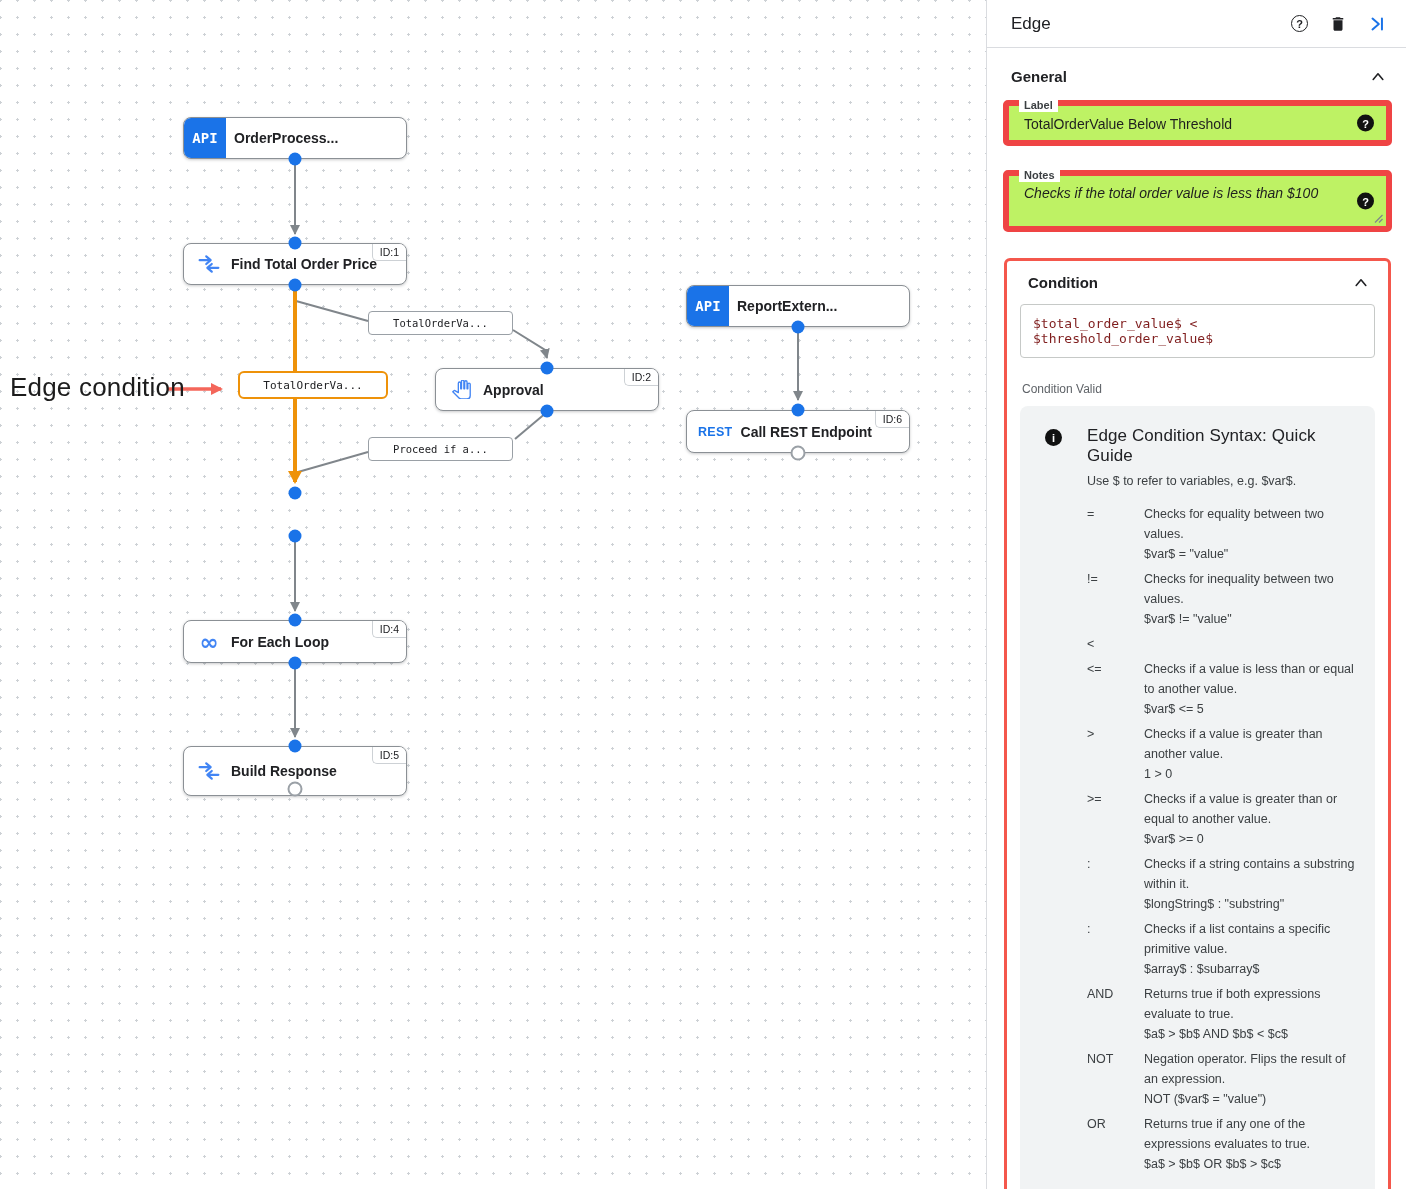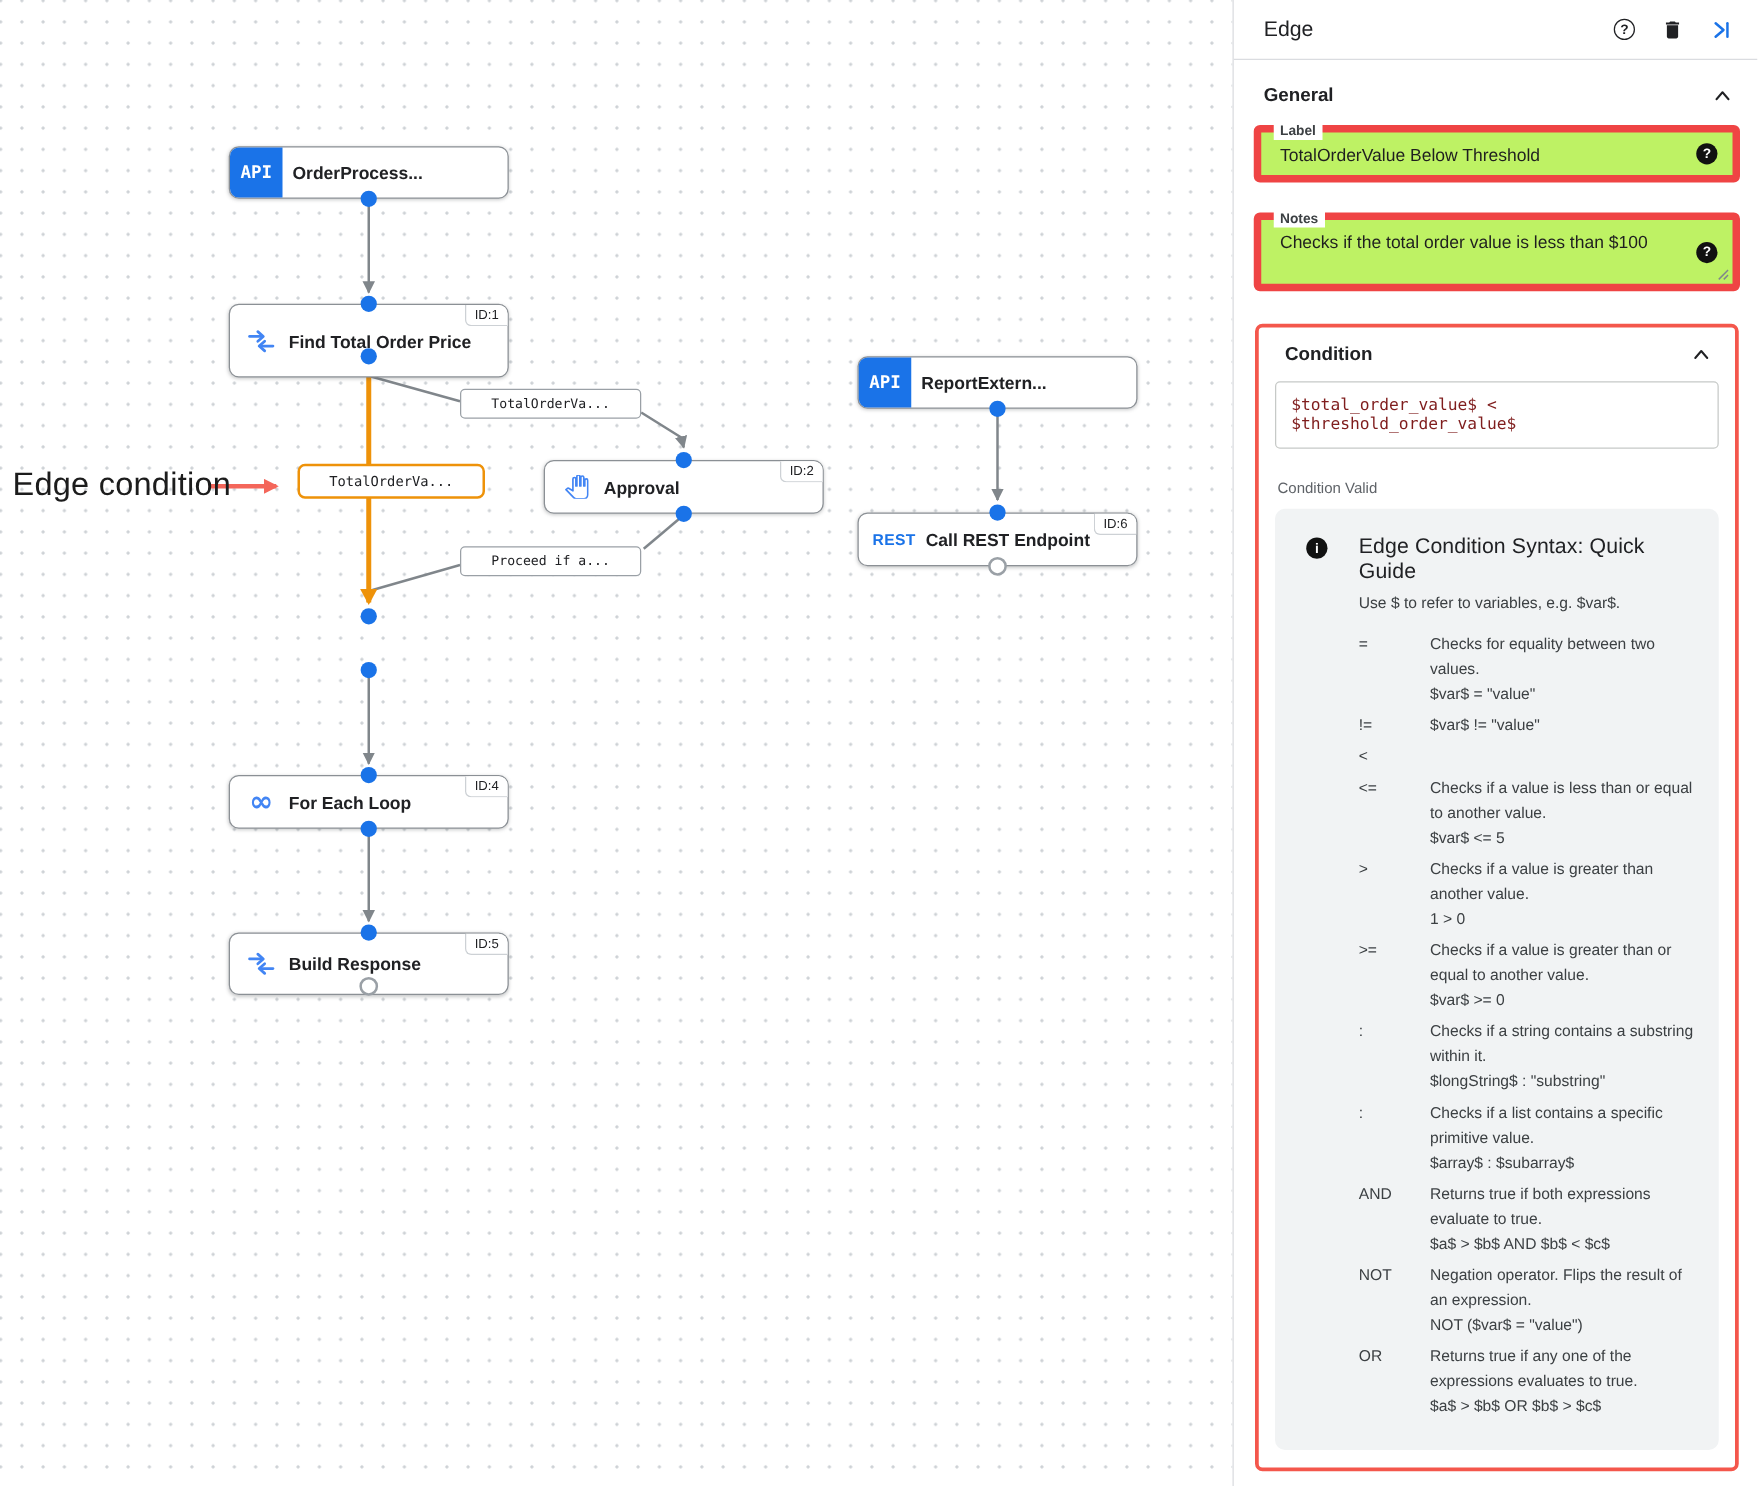--- a/index.html
+++ b/index.html
@@ -53,21 +53,21 @@
   .panel-body { padding:0 14px 0 16px; }
   .section-head { display:flex; align-items:center; margin-top:20px; padding:0 6px 0 8px; }
   .section-title { flex:1; font-size:15px; font-weight:bold; color:#202124; }
   .field { position:relative; border:6px solid #ef4444; border-radius:5px;
     margin-top:15px; background:#bef264; }
   .field-label { position:absolute; top:-8px; left:10px; background:#fff;
     padding:0 5px; font-size:11px; font-weight:bold; color:#3c4043; line-height:14px; }
   .field input, .field textarea { width:100%; border:none; outline:none; background:none;
     font-family:"Liberation Sans", sans-serif; font-size:14px; color:#1f1f1f; resize:none; }
   .field input { height:34px; padding:2px 42px 0 15px; }
-  .field textarea { height:46px; padding:9px 42px 0 15px; }
+  .field textarea { height:46px; padding:9px 42px 0 15px;font-style:italic; }
   .qmark { position:absolute; right:12px; top:50%; transform:translateY(-50%);
     width:17px; height:17px; background:#111; color:#fff; border-radius:50%;
     font-size:11px; font-weight:bold; display:flex; align-items:center;
     justify-content:center; cursor:pointer; }
   .resize-grip { position:absolute; right:3px; bottom:3px; }
 
   .condition-outline { margin:26px 1px 0 1px; border:3px solid #F4574C;
     border-radius:6px; padding:0 13px 14px 13px; }
   .condition-outline .section-head { margin-top:13px; }
   .cond-input { margin-top:13px; border:1px solid #c6c9c7; border-radius:4px;
@@ -118,21 +118,21 @@
         <polyline points="368,452 298,472"></polyline>
       </g>
       <line x1="295" y1="286" x2="295" y2="482" stroke="#EE9209" stroke-width="4" marker-end="url(#ao)"></line>
     </svg>
 
     <div class="node" style="left:183px; top:117px; width:224px; height:42px;">
       <span class="api-badge">API</span>
       <span class="node-label">OrderProcess...</span>
     </div>
 
-    <div class="node" style="left:183px; top:243px; width:224px; height:59px;">
+    <div class="node" style="left:183px; top:243px; width:224px; height:42px;">
       <span class="node-id">ID:1</span>
       <span class="node-icon">
         <svg width="22" height="20" viewBox="0 0 20 18">
             <g stroke="#4285f4" stroke-width="2" fill="none" stroke-linecap="round" stroke-linejoin="round">
               <path d="M1.5 5.5 h9"></path>
               <path d="M7.5 2 L11.5 5.5 L7.5 9"></path>
               <path d="M18.5 12.5 h-9"></path>
               <path d="M12.5 9 L8.5 12.5 L12.5 16"></path>
             </g>
           </svg>
@@ -282,20 +282,21 @@
             <div class="guide-row">
               <span class="guide-op">=</span>
               <span>
                   <span class="guide-desc" style="display:block">Checks for equality between two values.</span>
                   <span class="guide-example" style="display:block">$var$ = "value"</span>
                 </span>
             </div>
             <div class="guide-row">
               <span class="guide-op">!=</span>
               <span>
+                  <span class="guide-desc" style="display:block">Checks for inequality between two values.</span>
                   <span class="guide-example" style="display:block">$var$ != "value"</span>
                 </span>
             </div>
             <div class="guide-row">
               <span class="guide-op">&lt;</span>
             </div>
             <div class="guide-row">
               <span class="guide-op">&lt;=</span>
               <span>
                   <span class="guide-desc" style="display:block">Checks if a value is less than or equal to another value.</span>

